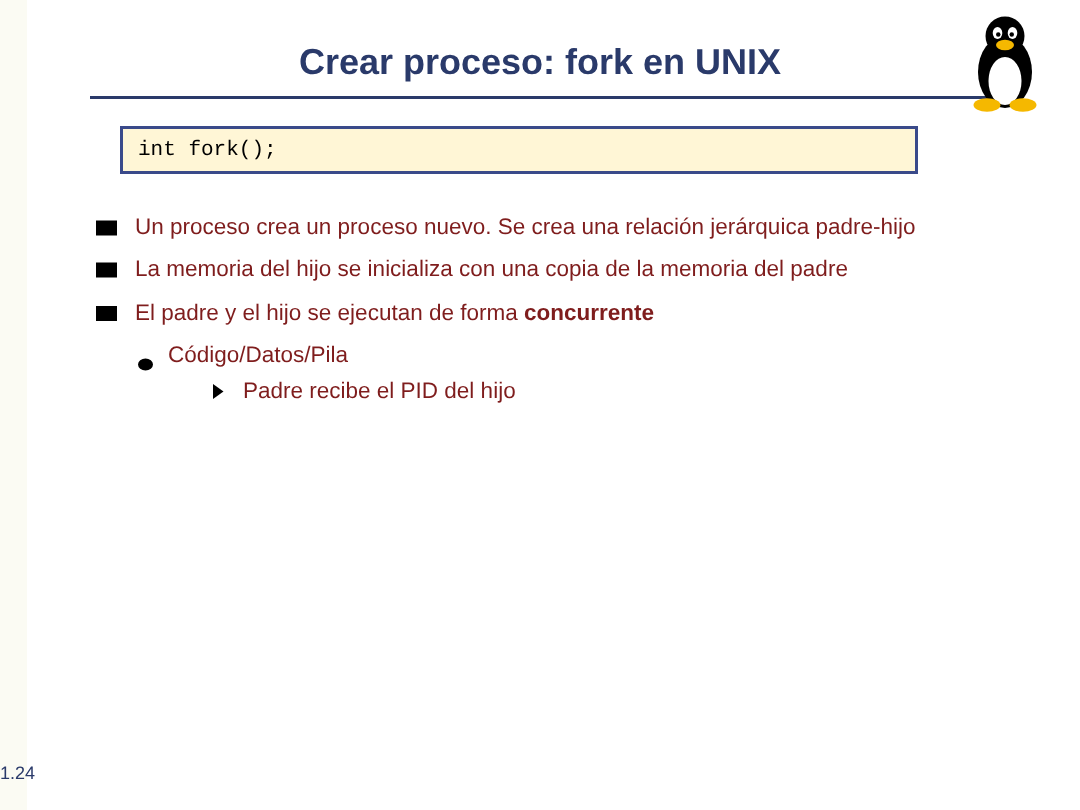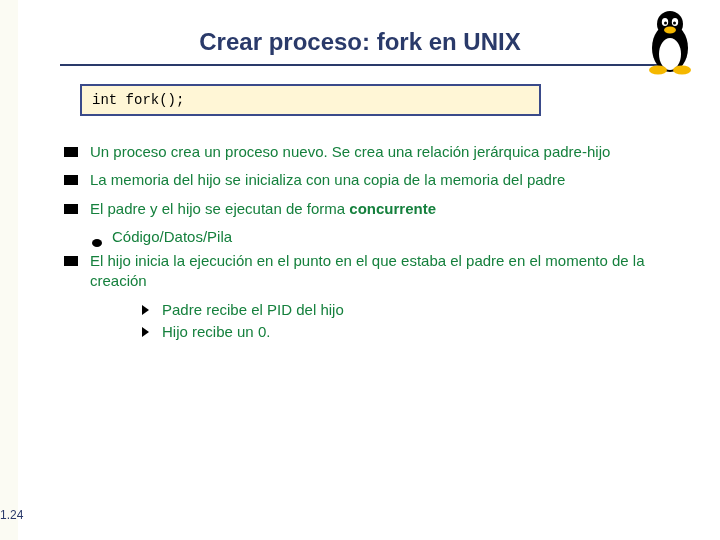--- a/index.html
+++ b/index.html
@@ -33,33 +33,33 @@
     margin-top: 2px;
   }
   .mascot {
     position: absolute;
     right: 20px; top: 6px;
     width: 60px; height: 70px;
   }
   .codebox {
     position: absolute;
     left: 80px; top: 84px;
-    width: 461px;
+    width: 532px;
     border: 2px solid #3a4a8a;
     background: #fff6d6;
     padding: 6px 10px;
     font-family: "Courier New", monospace;
     font-size: 14px;
     color: #000;
   }
   .content {
     position: absolute;
     left: 64px; right: 40px; top: 142px;
     font-size: 15px;
-    color: #15803d;
+    color: #7f1d1d;
     line-height: 1.35;
   }
   .lvl1 { display: flex; margin-bottom: 8px; }
   .lvl1 .bullet-sq {
     flex: 0 0 14px;
     width: 10px; height: 10px;
     background: #000;
     margin-top: 5px;
     margin-right: 12px;
   }
@@ -141,29 +141,21 @@
     <div class="bullet-sq"></div>
     <div class="txt">
       <span>El padre y el hijo se ejecutan de forma </span><span class="bold">concurrente</span>
     </div>
   </div>
   <div class="lvl2">
     <div class="bullet-dot"></div>
     <div class="txt">Código/Datos/Pila</div>
   </div>
 
-  <div class="lvl1">
-    <div class="bullet-sq"></div>
-    <div class="txt">El hijo inicia la ejecución en el punto en el que estaba el padre en el momento de la creación</div>
-  </div>
 
   <div class="lvl3">
     <div class="bullet-tri"></div>
     <div class="txt">Padre recibe el PID del hijo</div>
-  </div>
-  <div class="lvl3">
-    <div class="bullet-tri"></div>
-    <div class="txt">Hijo recibe un 0.</div>
   </div>
 
 </div>
 
 <div class="pagenum">1.24</div>
 
 </body></html>

